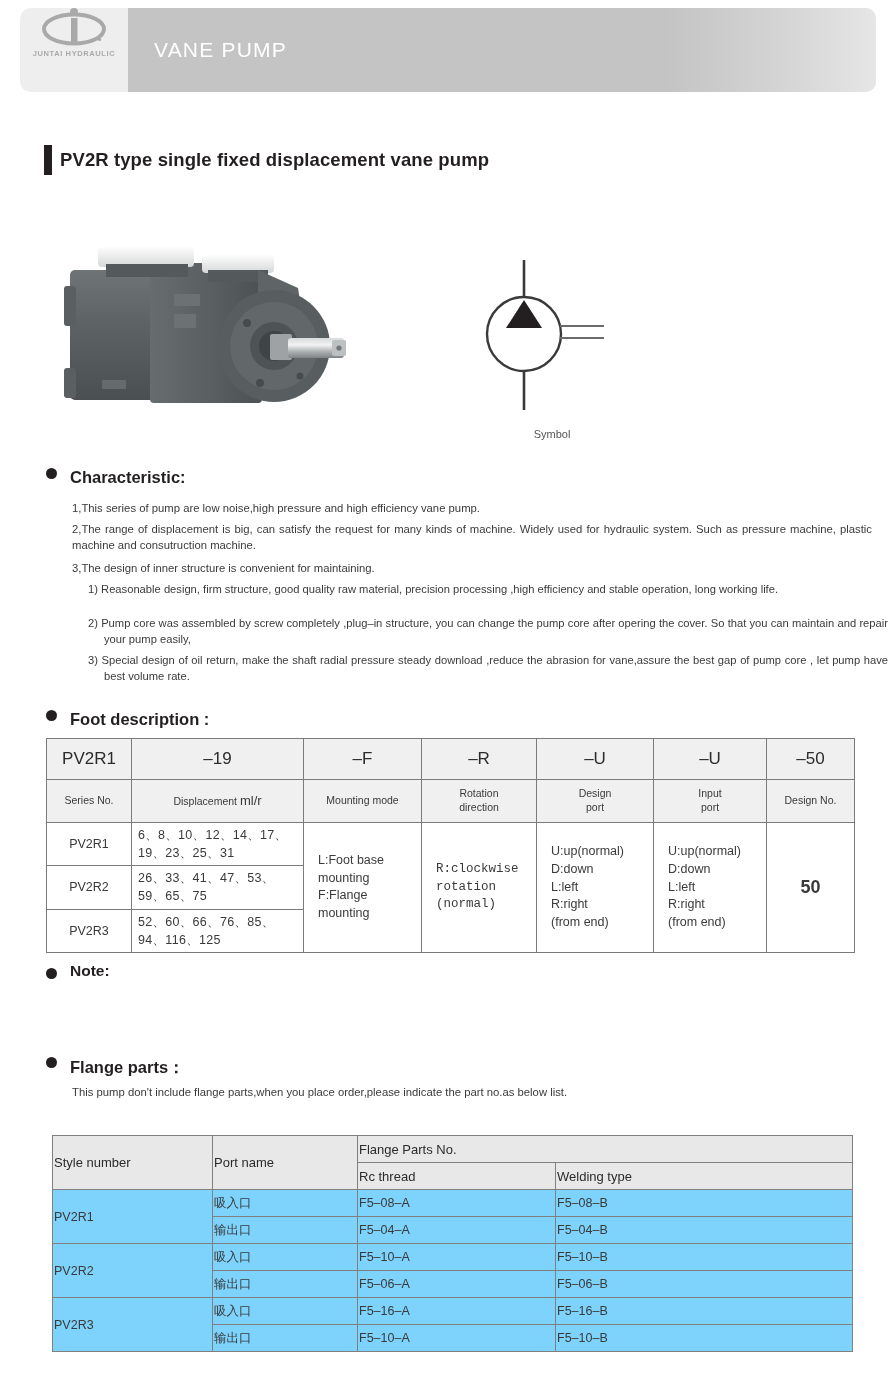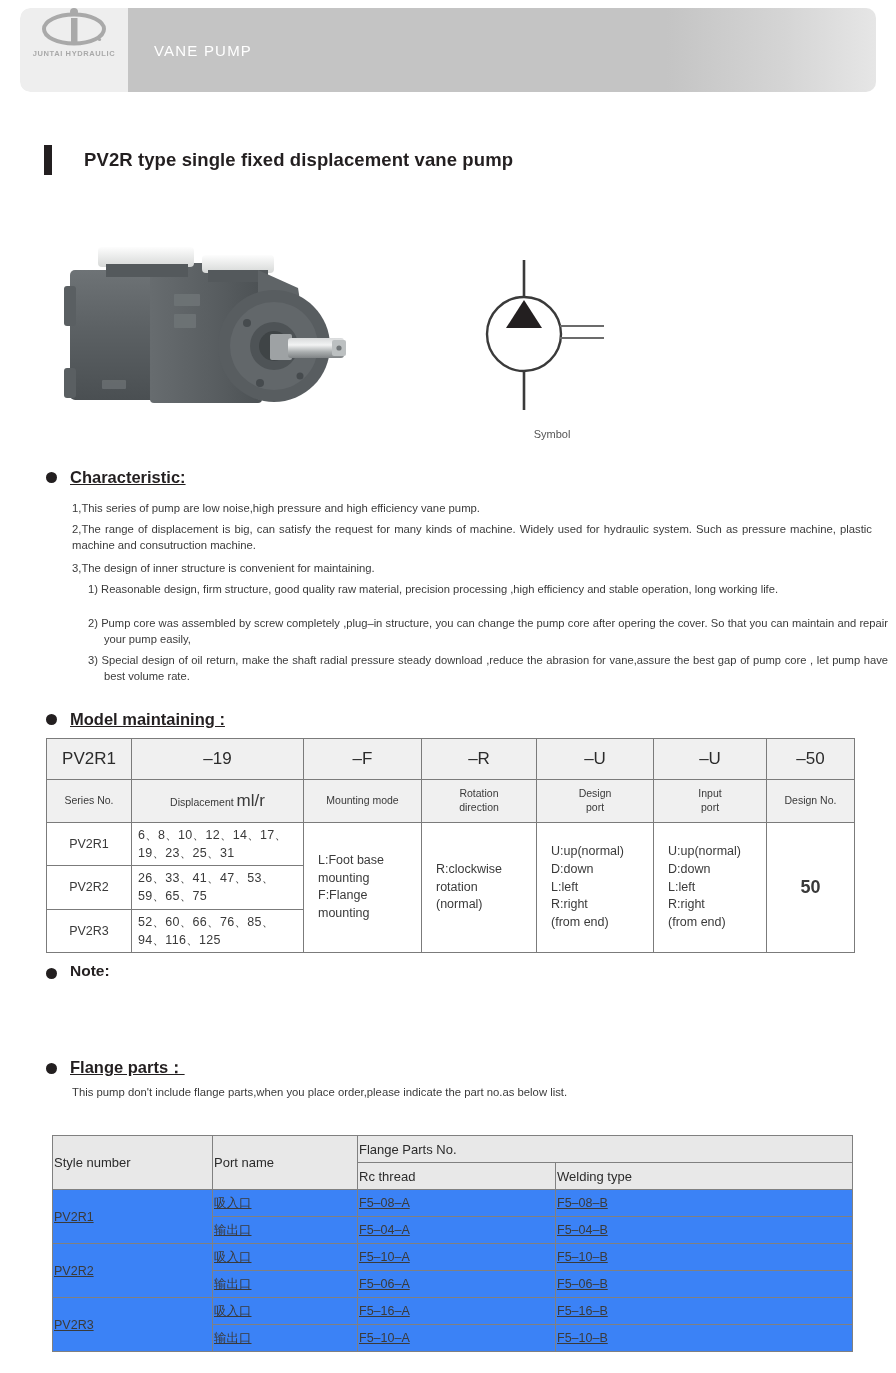--- a/index.html
+++ b/index.html
@@ -49,42 +49,42 @@
   }
   .header-band {
     flex: 1;
     background: linear-gradient(to right, #c4c4c4 0%, #c4c4c4 72%, #d5d5d5 88%, #e6e6e6 100%);
     display: flex;
     align-items: center;
     padding-left: 26px;
   }
   .header-title {
     color: #ffffff;
-    font-size: 15px;
+    font-size: 21px;
     letter-spacing: 1.2px;
   }
 
   
   .page-title-row {
     position: absolute;
     left: 44px;
     top: 145px;
     display: flex;
     align-items: center;
   }
   .title-bar-mark {
     width: 8px;
     height: 30px;
     background: #231f20;
     flex: none;
   }
   .page-title {
     font-size: 18.5px;
     font-weight: bold;
-    margin-left: 32px;
+    margin-left: 8px;
     letter-spacing: 0.1px;
     color: #231f20;
   }
 
   
   .pump-photo {
     position: absolute;
     left: 62px;
     top: 228px;
     width: 290px;
@@ -101,22 +101,20 @@
   .symbol-caption {
     font-size: 11px;
     color: #555555;
     margin-top: 6px;
   }
 
   
   .sec-head {
     position: absolute;
     display: flex;
-    align-items: center;
-    text-decoration: underline;
   }
   .bullet {
     width: 11px;
     height: 11px;
     border-radius: 50%;
     background: #231f20;
     flex: none;
   }
   .sec-head-text {
     font-size: 16.5px;
@@ -182,21 +180,21 @@
     padding: 3px 6px;
     text-align: left !important;
   }
   .series-cell { font-size: 13.5px; }
   .multi-cell {
     font-size: 11.5px;
     line-height: 1.42;
     text-align: left !important;
     padding-left: 14px;
   }
-  .unit-big { font-size: 17px; }
+  .unit-big { font-size: 13px; }
 
   
   .note-wrap {
     position: absolute;
     left: 46px;
     top: 962px;
     display: flex;
     align-items: flex-start;
     justify-content: center;
   }
@@ -229,23 +227,22 @@
     vertical-align: middle;
     color: #3a3a3a;
     height: 24px;
   }
   .flange-table .hdr td {
     background: #e8e8e8;
     font-size: 13px;
     color: #2b2b2b;
   }
   .flange-table .data td {
-    background: #3b82f6;
+    background: #7dd3fc;
     font-size: 12.5px;
-    text-decoration: underline;
   }
   .cjk { font-family: "DejaVu Sans", sans-serif; font-size: 13px; }
 </style>
 </head>
 <body>
 
 <div class="header">
   <div class="header-logo-panel">
     <svg class="logo-mark" width="66" height="38" viewBox="0 0 66 38">
       <ellipse cx="33" cy="21" rx="30" ry="14.5" fill="none" stroke="#a9a9a9" stroke-width="4"></ellipse>
@@ -339,21 +336,21 @@
 <div class="para" style="left:72px; top:500px; width:800px;">1,This series of pump are low noise,high pressure and high efficiency vane pump.</div>
 <div class="para" style="left:72px; top:521px; width:800px;">2,The range of displacement is big, can satisfy the request for many kinds of machine. Widely used for hydraulic system. Such as pressure machine, plastic machine and consutruction machine.</div>
 <div class="para" style="left:72px; top:560px; width:800px;">3,The design of inner structure is convenient for maintaining.</div>
 
 <div class="sub-para" style="left:88px; top:581px; width:784px;">1) Reasonable design, firm structure, good quality raw material, precision processing ,high efficiency and stable operation, long working life.</div>
 <div class="sub-para" style="left:88px; top:615px; width:784px;">2) Pump core was assembled by screw completely ,plug–in structure, you can change the pump core after opering the cover. So that you can maintain and repair your pump easily,</div>
 <div class="sub-para" style="left:88px; top:652px; width:784px;">3) Special design of oil return, make the shaft radial pressure steady download ,reduce the abrasion for vane,assure the best gap of pump core , let pump have best volume rate.</div>
 
 <div class="sec-head" style="left:46px; top:710px;">
   <div class="bullet"></div>
-  <div class="sec-head-text">Model maintaining :</div>
+  <div class="sec-head-text">Foot description :</div>
 </div>
 
 <table class="model-table">
   <colgroup>
     <col style="width:85px">
       <col style="width:172px">
       <col style="width:118px">
     <col style="width:115px">
       <col style="width:117px">
       <col style="width:113px">
@@ -390,21 +387,21 @@
     </td>
     <td>Design No.</td>
   </tr>
   <tr class="body-row">
     <td class="series-cell">PV2R1</td>
     <td class="disp-cell">6、8、10、12、14、17、19、23、25、31</td>
     <td rowspan="3" class="multi-cell" style="white-space:pre-line;">L:Foot base
 mounting
 F:Flange
 mounting</td>
-    <td rowspan="3" class="multi-cell" style="white-space:pre-line;">R:clockwise
+    <td rowspan="3" class="multi-cell" style="white-space:pre-line;font-family:Liberation Mono, monospace;">R:clockwise
 rotation
 (normal)</td>
     <td rowspan="3" class="multi-cell" style="white-space:pre-line;">U:up(normal)
 D:down
 L:left
 R:right
 (from end)</td>
     <td rowspan="3" class="multi-cell" style="white-space:pre-line;">U:up(normal)
 D:down
 L:left

